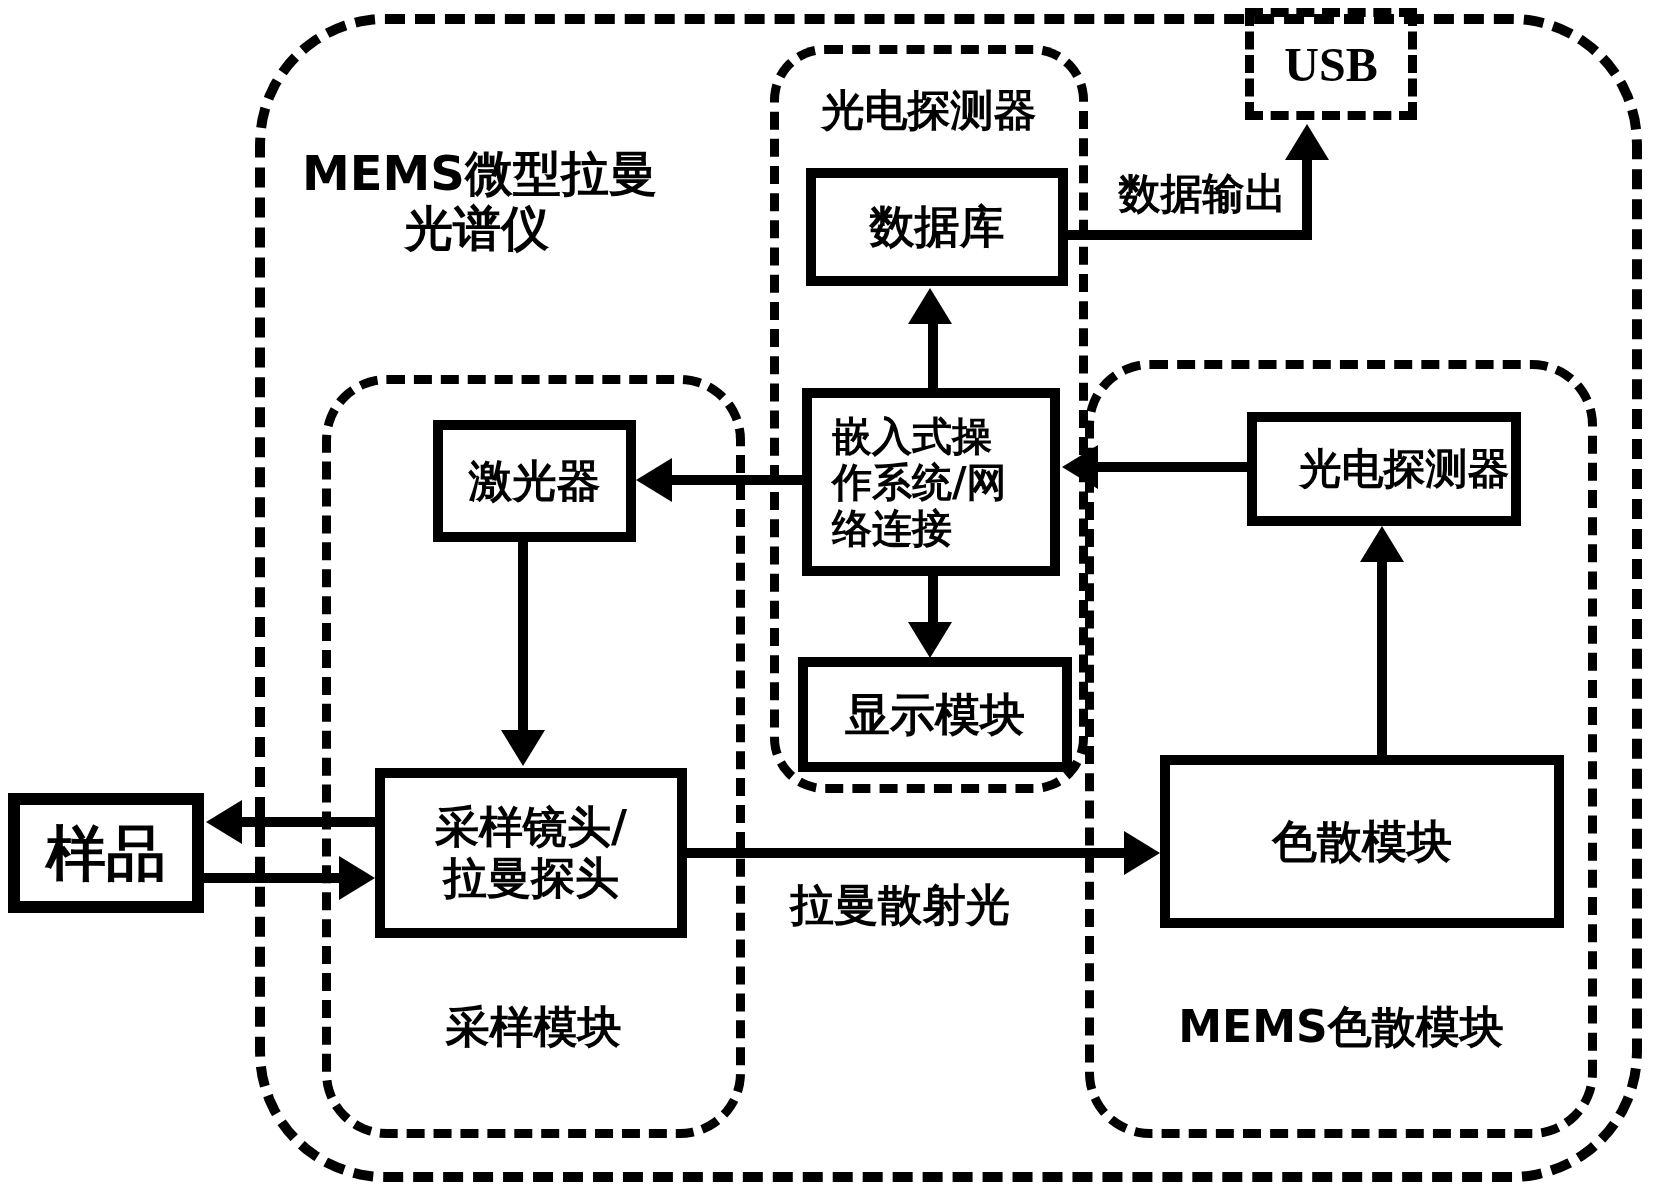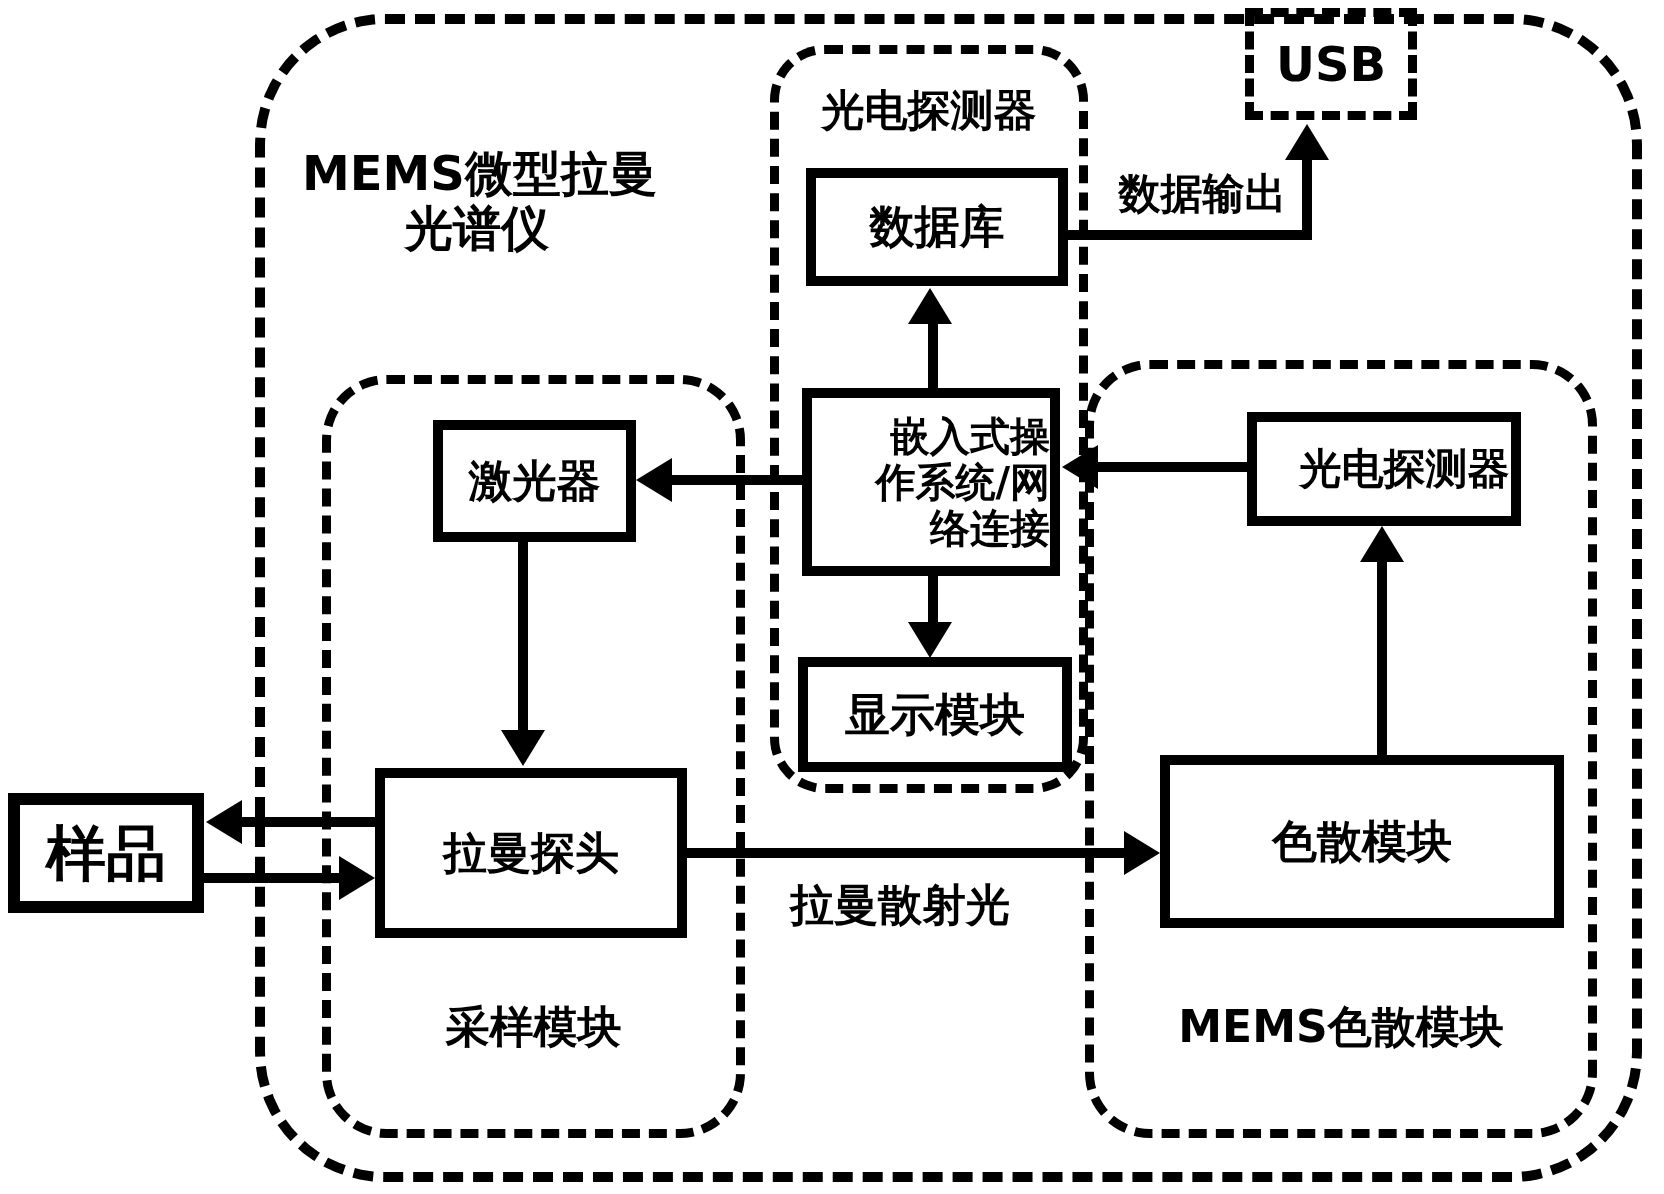--- a/index.html
+++ b/index.html
@@ -1,21 +1,21 @@
 <!DOCTYPE html>
 <html><head>
 <meta charset="utf-8">
 <style>
   html,body{margin:0;padding:0;background:#ffffff;}
   .canvas{
     position:relative;width:1664px;height:1194px;background:#ffffff;
     font-family:"DejaVu Sans",sans-serif;font-weight:bold;color:#000;
     overflow:hidden;
   }
-  .dashed-box{position:absolute;border:10px dashed #000;box-sizing:border-box;background:transparent;}
+  .dashed-box{position:absolute;border:10px dashed #000;box-sizing:border-box;background:transparent;font-family:Liberation Serif, serif;}
   .solid-box{
     position:absolute;border:10px solid #000;box-sizing:border-box;background:#fff;
     display:flex;flex-direction:column;align-items:center;justify-content:center;
     text-align:center;line-height:1.15;
   }
   .lbl{position:absolute;text-align:center;line-height:1.15;white-space:nowrap;}
   .seg{position:absolute;background:#000;}
   .head{position:absolute;width:0;height:0;}
   .head-up{border-left:22px solid transparent;border-right:22px solid transparent;border-bottom:36px solid #000;}
   .head-down{border-left:22px solid transparent;border-right:22px solid transparent;border-top:36px solid #000;}
@@ -39,38 +39,39 @@
     <span style="font-size:48px;">USB</span>
   </div>
 
   <div class="dashed-box" style="left:770px;top:45px;width:318px;height:748px;border-width:9px;border-radius:55px;"></div>
   <div class="lbl" style="left:770px;top:86px;width:318px;font-size:43px;">光电探测器</div>
 
   <div class="solid-box" style="left:806px;top:168px;width:262px;height:118px;font-size:45px;">
     <span>数据库</span>
   </div>
 
-  <div class="solid-box" style="left:802px;top:388px;width:258px;height:188px;font-size:40px;align-items:flex-end;padding-left:20px;text-align:left;">
+  <div class="solid-box" style="left:802px;top:388px;width:258px;height:188px;font-size:40px;align-items:flex-start;padding-left:20px;text-align:left;">
     <span class="line">嵌入式操</span>
     <span class="line">作系统/网</span>
     <span class="line">络连接</span>
   </div>
 
   <div class="solid-box" style="left:798px;top:657px;width:274px;height:115px;font-size:45px;">
     <span>显示模块</span>
   </div>
 
   <div class="dashed-box" style="left:322px;top:375px;width:423px;height:763px;border-width:9px;border-radius:65px;"></div>
   <div class="lbl" style="left:322px;top:1002px;width:423px;font-size:44px;">采样模块</div>
 
   <div class="solid-box" style="left:433px;top:420px;width:203px;height:122px;font-size:44px;">
     <span>激光器</span>
   </div>
 
   <div class="solid-box" style="left:375px;top:768px;width:312px;height:170px;font-size:44px;">
+    <span class="line">采样镜头/</span>
     <span class="line">拉曼探头</span>
   </div>
 
   <div class="solid-box" style="left:8px;top:793px;width:196px;height:120px;border-width:12px;font-size:60px;">
     <span>样品</span>
   </div>
 
   <div class="dashed-box" style="left:1085px;top:360px;width:512px;height:778px;border-width:9px;border-radius:65px;"></div>
   <div class="lbl" style="left:1085px;top:1002px;width:512px;font-size:44px;">MEMS色散模块</div>
 

